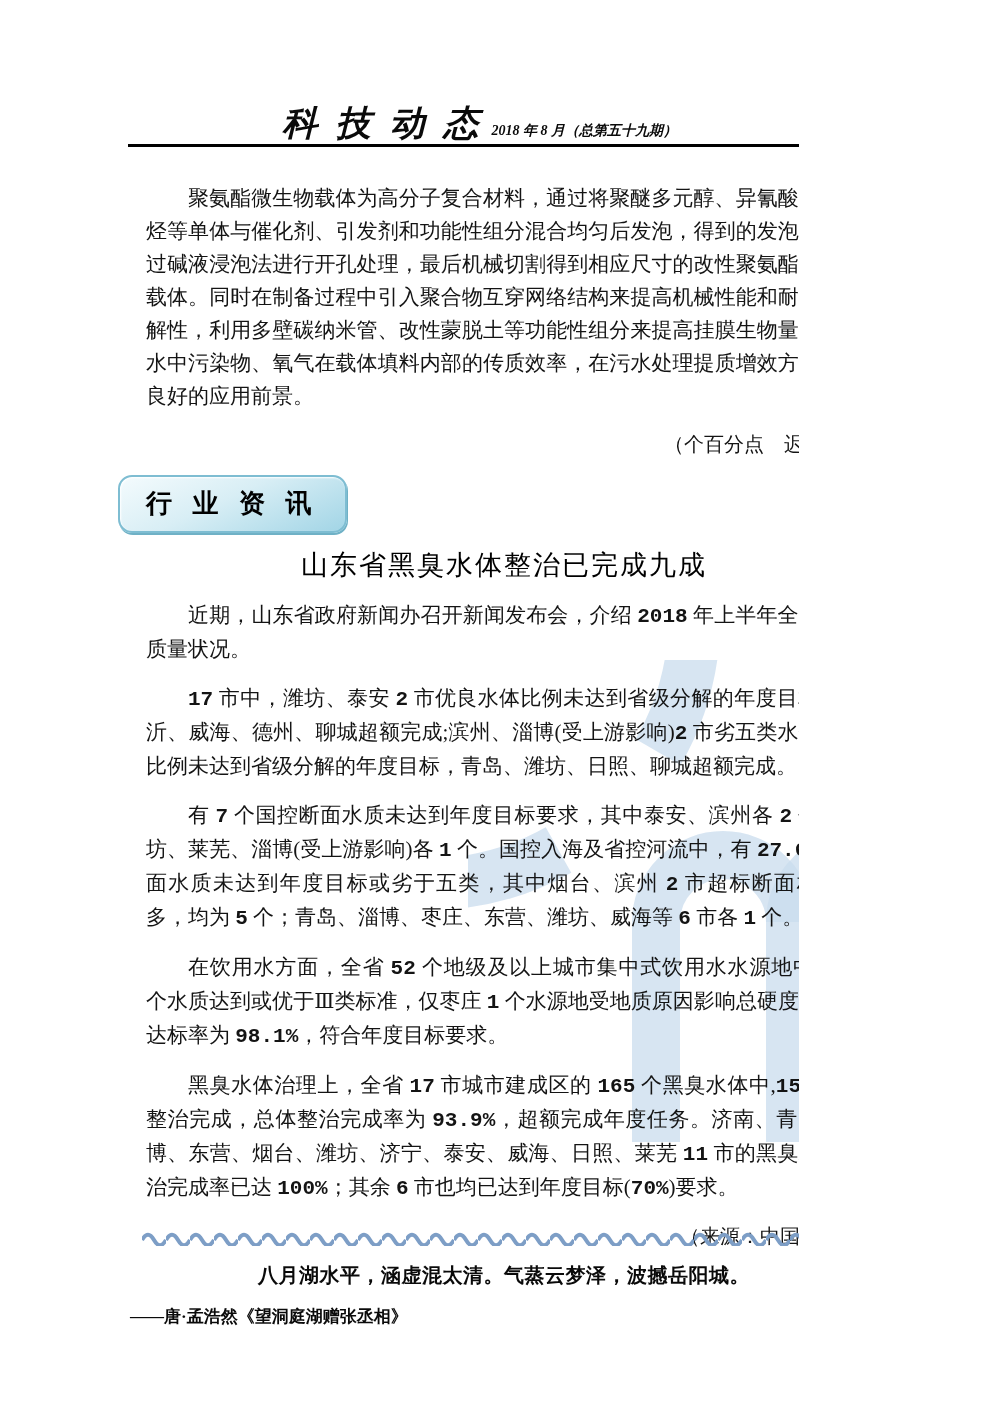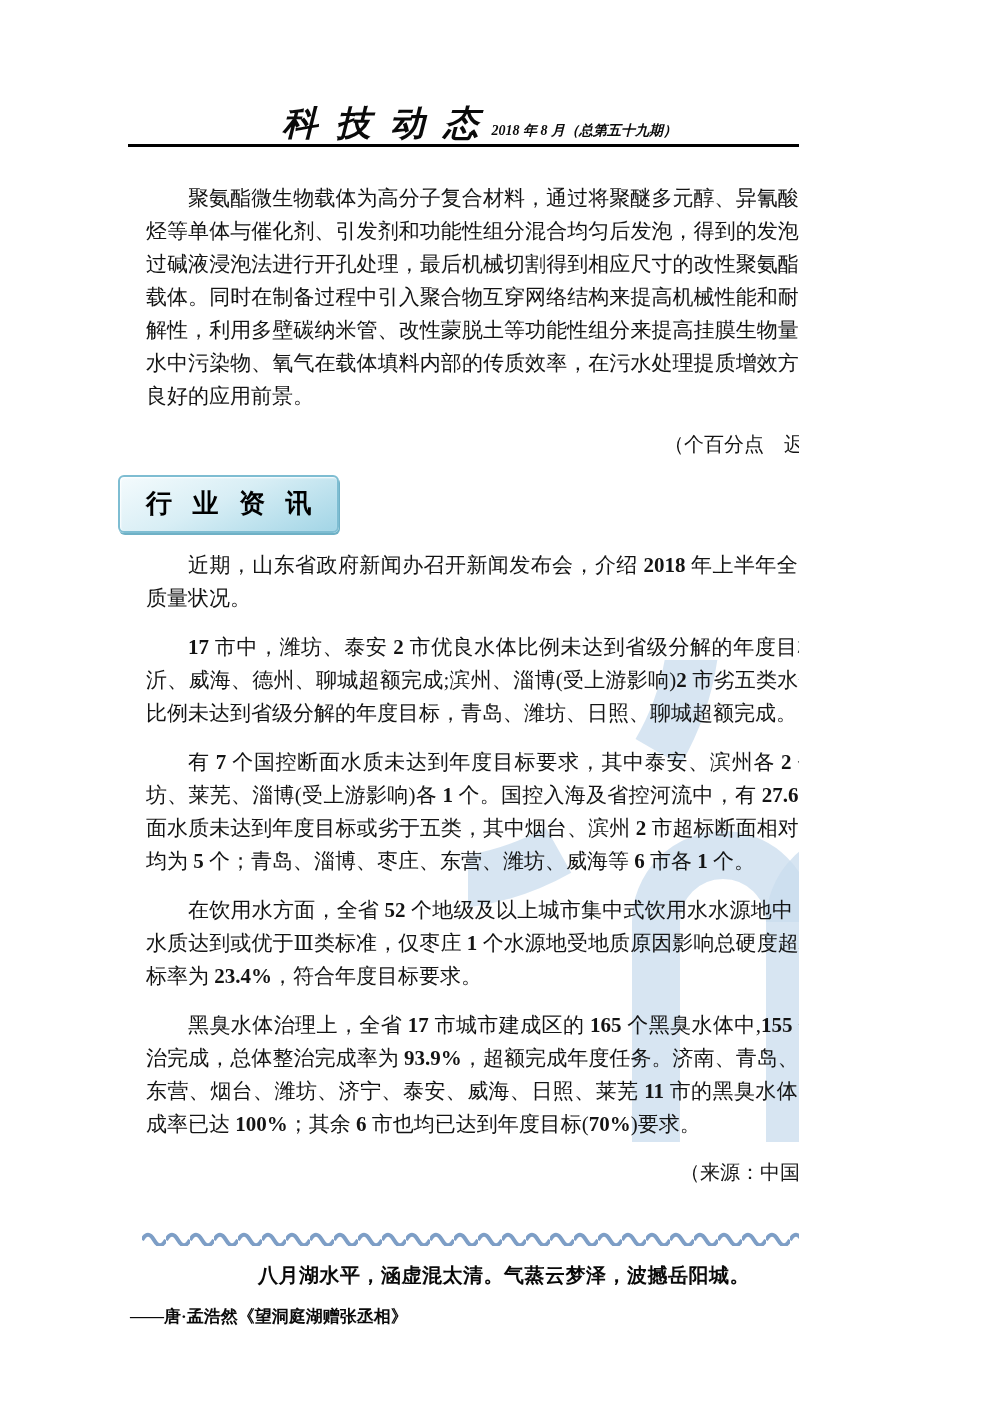--- a/index.html
+++ b/index.html
@@ -39,23 +39,23 @@
     word-break:break-all;
   }
   .byline{
     margin:0;font-size:20px;line-height:30px;text-align:right;
     padding-right:14px;
   }
   
   .badge{
     margin-top:16px;margin-left:-12px;
     display:inline-block;
-    padding:9px 18px 10px 26px;
+    padding:9px 26px 10px 26px;
     border:2px solid #7ebdd2;
-    border-radius:6px;
+    border-radius:14px;
     background:linear-gradient(155deg,#f4fbfd 0%,#d8eef5 45%,#a2d5e6 100%);
     box-shadow:1px 2px 0 #6fb1c6, inset 1px 1px 2px #ffffff;
     font-size:26px;font-weight:bold;letter-spacing:7px;color:#000;
   }
   
   .article-title{
     margin:14px 0 6px 0;
     font-size:27px;letter-spacing:2px;font-weight:normal;
     text-align:center;color:#000;
   }
@@ -67,21 +67,21 @@
   .footer{position:absolute;left:130px;top:1232px;width:748px;z-index:1;}
   .wave-divider{display:block;margin:0 auto 8px auto;}
   .poem{
     margin:16px;font-size:20px;font-weight:bold;text-align:center;
     letter-spacing:0.5px;color:#0a0a0a;
   }
   .poem-attr{
     margin:4px 0 0 0;font-size:17px;font-weight:bold;text-align:left;
     padding-right:8px;color:#0a0a0a;
   }
-  b{font-weight:bold;}
+  b{font-weight:bold;font-family:Liberation Mono, monospace;}
 </style>
 </head>
 <body>
 
 <div class="page">
 
   <svg class="watermark" width="660" height="680" viewBox="0 0 660 680">
     <g fill="none" stroke="#c9dcee" stroke-opacity="0.75">
       <path d="M90.5,190 A267,267 0 1 1 190,92" stroke-width="52"></path>
       <path d="M188,482 V262 a67,67 0 0 1 134,0 V482" stroke-width="48"></path>
@@ -95,25 +95,26 @@
   </div>
   <div class="masthead-rule"></div>
 
   <div class="content">
 
     <p class="body num-bold">聚氨酯微生物载体为高分子复合材料，通过将聚醚多元醇、异氰酸酯、烯烃等单体与催化剂、引发剂和功能性组分混合均匀后发泡，得到的发泡材料经过碱液浸泡法进行开孔处理，最后机械切割得到相应尺寸的改性聚氨酯微生物载体。同时在制备过程中引入聚合物互穿网络结构来提高机械性能和耐生物降解性，利用多壁碳纳米管、改性蒙脱土等功能性组分来提高挂膜生物量和改善水中污染物、氧气在载体填料内部的传质效率，在污水处理提质增效方面具有良好的应用前景。</p>
     <p class="byline">（个百分点　迟文浩）</p>
 
     <div class="badge">行 业 资 讯</div>
 
+    <h2 class="article-title">山东省黑臭水体整治已完成九成</h2>
 
     <p class="body num-bold">近期，山东省政府新闻办召开新闻发布会，介绍 <b>2018</b> 年上半年全省环境质量状况。</p>
     <p class="body num-bold"><b>17</b> 市中，潍坊、泰安 <b>2</b> 市优良水体比例未达到省级分解的年度目标，临沂、威海、德州、聊城超额完成;滨州、淄博(受上游影响)<b>2</b> 市劣五类水体控制比例未达到省级分解的年度目标，青岛、潍坊、日照、聊城超额完成。</p>
     <p class="body num-bold">有 <b>7</b> 个国控断面水质未达到年度目标要求，其中泰安、滨州各 <b>2</b> 个，潍坊、莱芜、淄博(受上游影响)各 <b>1</b> 个。国控入海及省控河流中，有 <b>27.6%</b>的断面水质未达到年度目标或劣于五类，其中烟台、滨州 <b>2</b> 市超标断面相对较多，均为 <b>5</b> 个；青岛、淄博、枣庄、东营、潍坊、威海等 <b>6</b> 市各 <b>1</b> 个。</p>
-    <p class="body num-bold">在饮用水方面，全省 <b>52</b> 个地级及以上城市集中式饮用水水源地中，<b>51</b> 个水质达到或优于Ⅲ类标准，仅枣庄 <b>1</b> 个水源地受地质原因影响总硬度超标，达标率为 <b>23.4%</b>，符合年度目标要求。</p>
+    <p class="body num-bold">在饮用水方面，全省 <b>52</b> 个地级及以上城市集中式饮用水水源地中，<b>51</b> 个水质达到或优于Ⅲ类标准，仅枣庄 <b>1</b> 个水源地受地质原因影响总硬度超标，达标率为 <b>98.1%</b>，符合年度目标要求。</p>
     <p class="body num-bold">黑臭水体治理上，全省 <b>17</b> 市城市建成区的 <b>165</b> 个黑臭水体中,<b>155</b> 个已整治完成，总体整治完成率为 <b>93.9%</b>，超额完成年度任务。济南、青岛、淄博、东营、烟台、潍坊、济宁、泰安、威海、日照、莱芜 <b>11</b> 市的黑臭水体整治完成率已达 <b>100%</b>；其余 <b>6</b> 市也均已达到年度目标(<b>70%</b>)要求。</p>
 
     <p class="source-line">（来源：中国水网）</p>
   </div>
 
   <div class="footer">
     <svg class="wave-divider" width="724" height="14" viewBox="0 0 724 14">
       <defs>
         <pattern id="wavep" width="24" height="14" patternUnits="userSpaceOnUse">
           <path d="M0,8 C4,1 8,1 12,8 C16,15 20,15 24,8" fill="none" stroke="#7d9ec6" stroke-width="4"></path>

